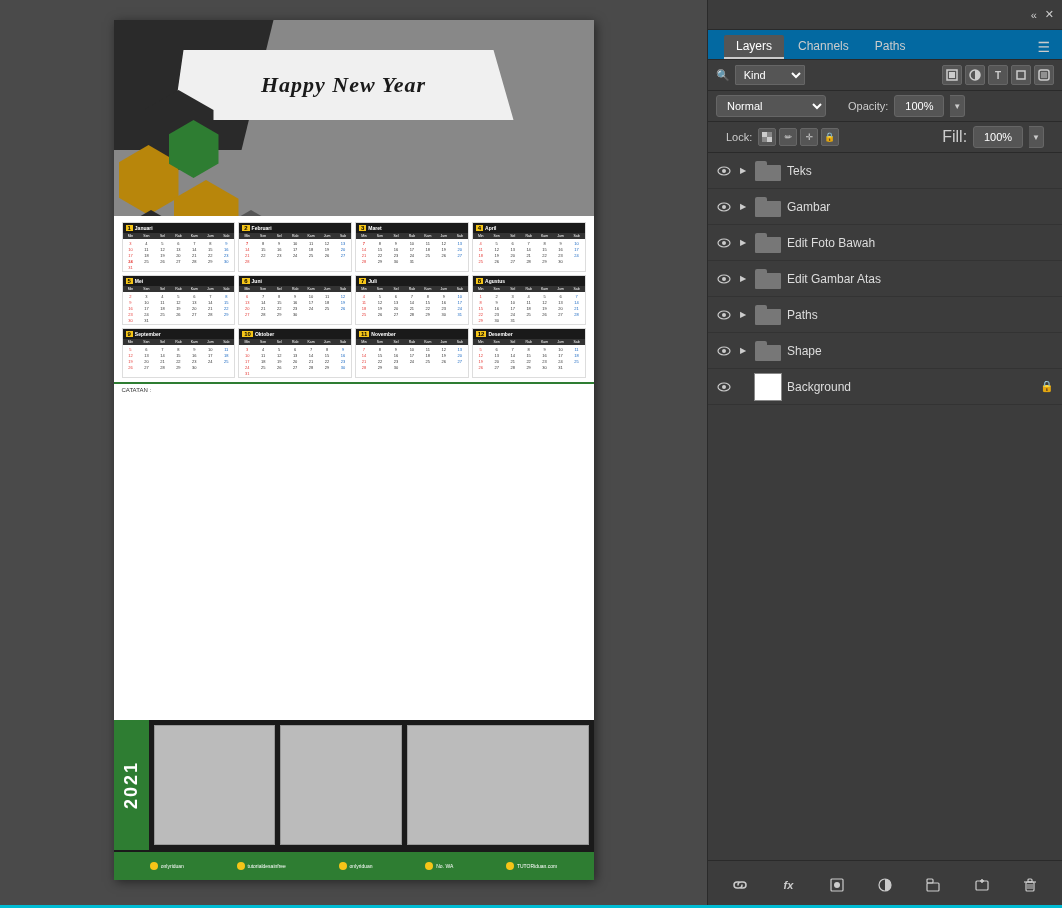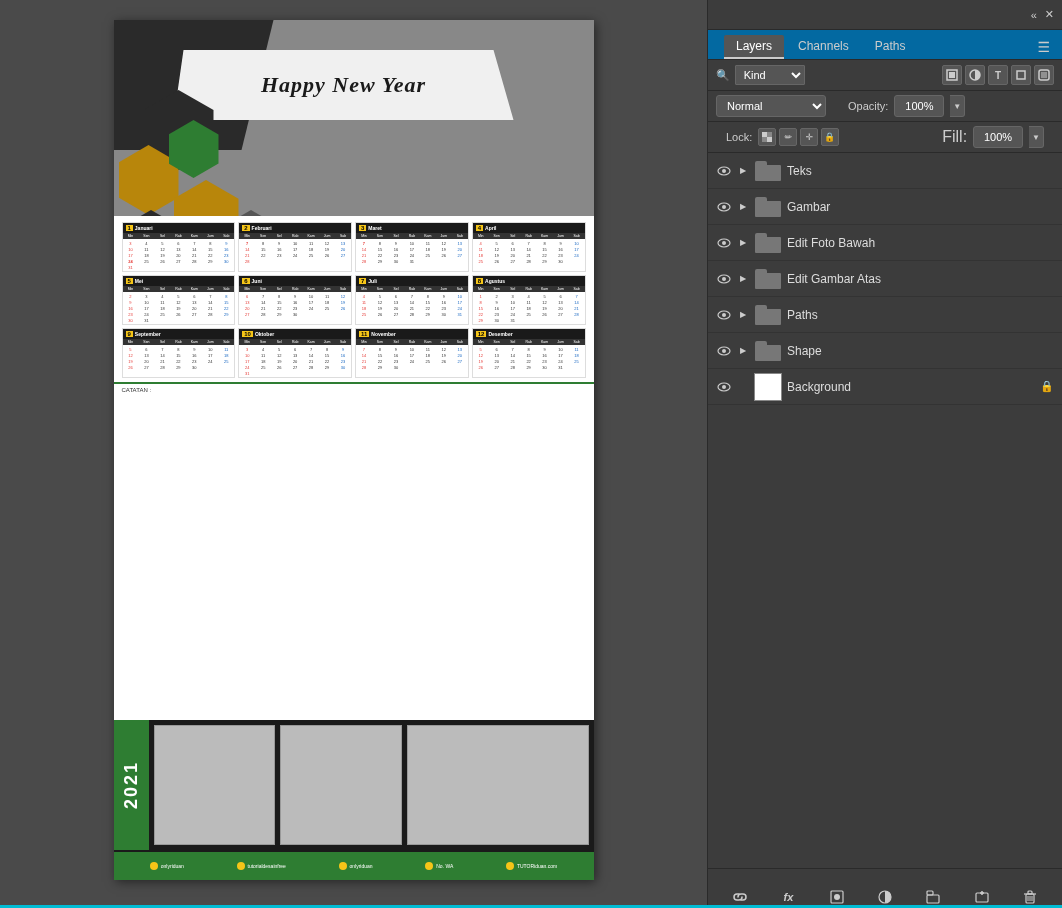--- a/index.html
+++ b/index.html
@@ -585,25 +585,25 @@
         linear-gradient(-45deg, #888 25%, transparent 25%),
         linear-gradient(45deg, transparent 75%, #888 75%),
         linear-gradient(-45deg, transparent 75%, #888 75%);
       background-size: 6px 6px;
       background-position: 0 0, 0 3px, 3px -3px, -3px 0px;
       background-color: #fff;
     }
 
     
     .panel-footer {
-      height: 40px;
+      height: 48px;
       background: #3c3c3c;
       border-top: 1px solid #2a2a2a;
       display: flex;
-      align-items: flex-end;
+      align-items: center;
       justify-content: space-around;
       padding: 0 8px;
     }
 
     .panel-footer-btn {
       width: 22px;
       height: 22px;
       display: flex;
       align-items: center;
       justify-content: center;

